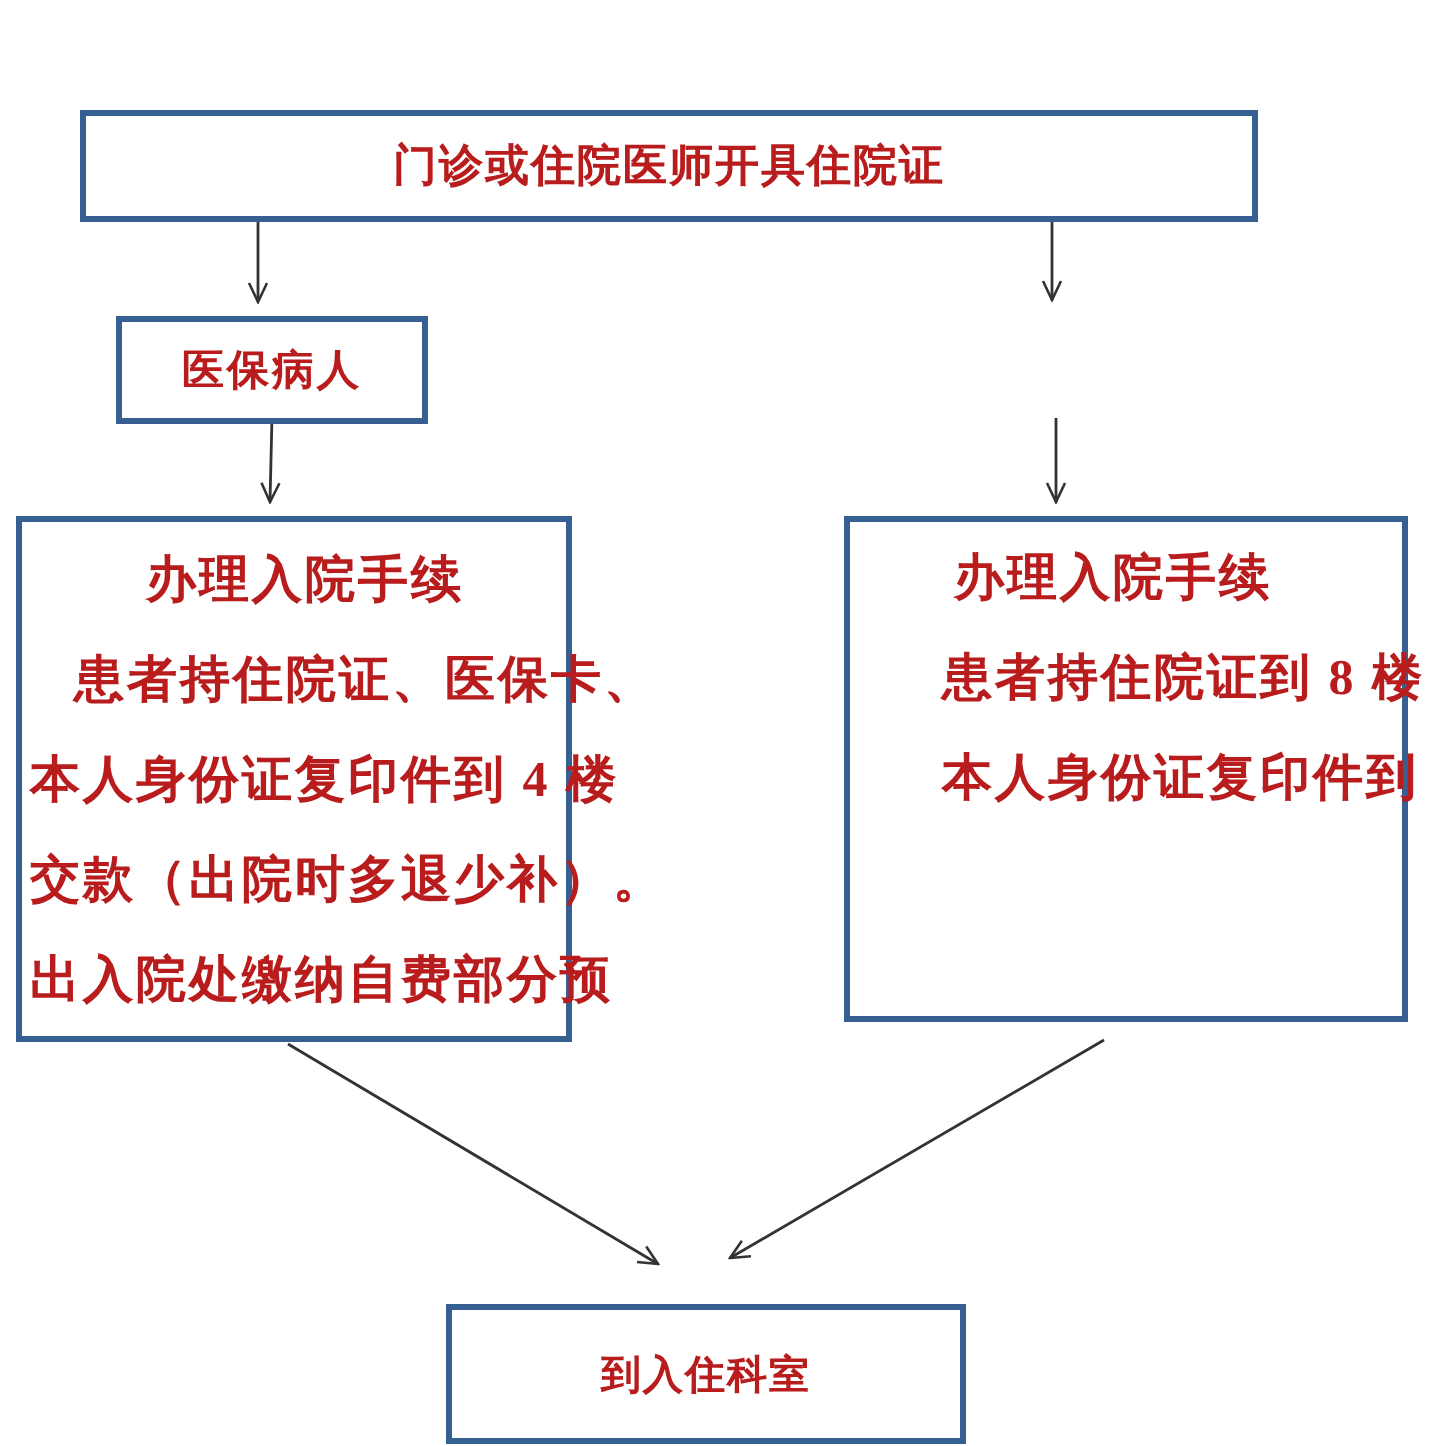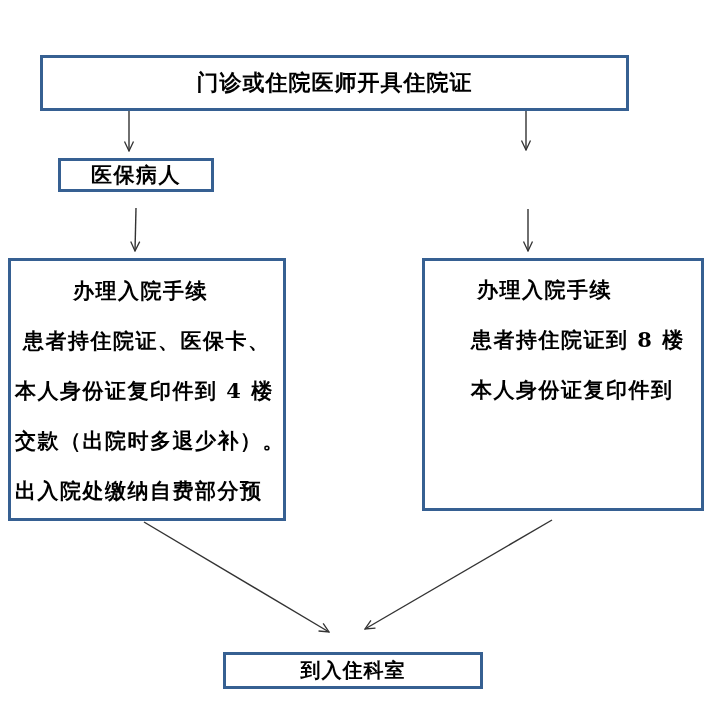--- a/index.html
+++ b/index.html
@@ -1,45 +1,45 @@
 <!DOCTYPE html>
 <html><head>
 <meta charset="utf-8">
 <style>
   html,body{margin:0;padding:0;background:#ffffff;}
   .canvas{
     position:relative;width:716px;height:723px;background:#ffffff;
-    font-family:"DejaVu Serif","Liberation Serif",serif;color:#000000;overflow:hidden;
+    font-family:"DejaVu Serif","Liberation Serif",serif;color:#b91c1c;overflow:hidden;
   }
   svg.arrows{position:absolute;left:0;top:0;width:716px;height:723px;pointer-events:none;}
   .box{
     position:absolute;box-sizing:border-box;border:3px solid #366092;background:#ffffff;
     display:flex;align-items:center;justify-content:center;
   }
   .label{font-weight:bold;font-size:21px;letter-spacing:1.5px;white-space:nowrap;}
   #box-start{left:40px;top:55px;width:589px;height:56px;}
   #box-start .label{font-size:22px;letter-spacing:1px;}
-  #box-insured{left:58px;top:158px;width:156px;height:34px;}
+  #box-insured{left:58px;top:158px;width:156px;height:54px;}
   #box-noninsured{left:447px;top:158px;width:147px;height:51px;}
   #box-insured-detail{
     left:8px;top:258px;width:278px;height:263px;
     display:block;padding:5px 2px 0 4px;
   }
   #box-noninsured-detail{
     left:422px;top:258px;width:282px;height:253px;
     display:block;padding:4px 2px 0 46px;
   }
   .detail-line{
-    font-weight:bold;font-size:21px;letter-spacing:1.5px;
-    line-height:50px;white-space:nowrap;
+    font-weight:bold;font-size:25px;letter-spacing:1.5px;
+    line-height:50px;white-space:nowrap;font-family:Liberation Serif, serif;
   }
   #box-insured-detail .detail-line:nth-child(1){margin-left:58px;}
-  #box-insured-detail .detail-line:nth-child(2){margin-left:8px;}
+  #box-insured-detail .detail-line:nth-child(2){margin-left:22px;}
   #box-noninsured-detail .detail-line:nth-child(1){margin-left:6px;}
-  #box-end{left:223px;top:652px;width:260px;height:37px;}
+  #box-end{left:223px;top:652px;width:260px;height:70px;}
   #box-end .label{font-size:20px;letter-spacing:1px;}
 </style>
 </head>
 <body>
 
 <div class="canvas">
 
   <svg class="arrows" viewBox="0 0 716 723" xmlns="http://www.w3.org/2000/svg">
     <defs>
       <marker id="ah" viewBox="0 0 12 12" refX="11" refY="6" markerWidth="12" markerHeight="12" orient="auto" markerUnits="userSpaceOnUse">

